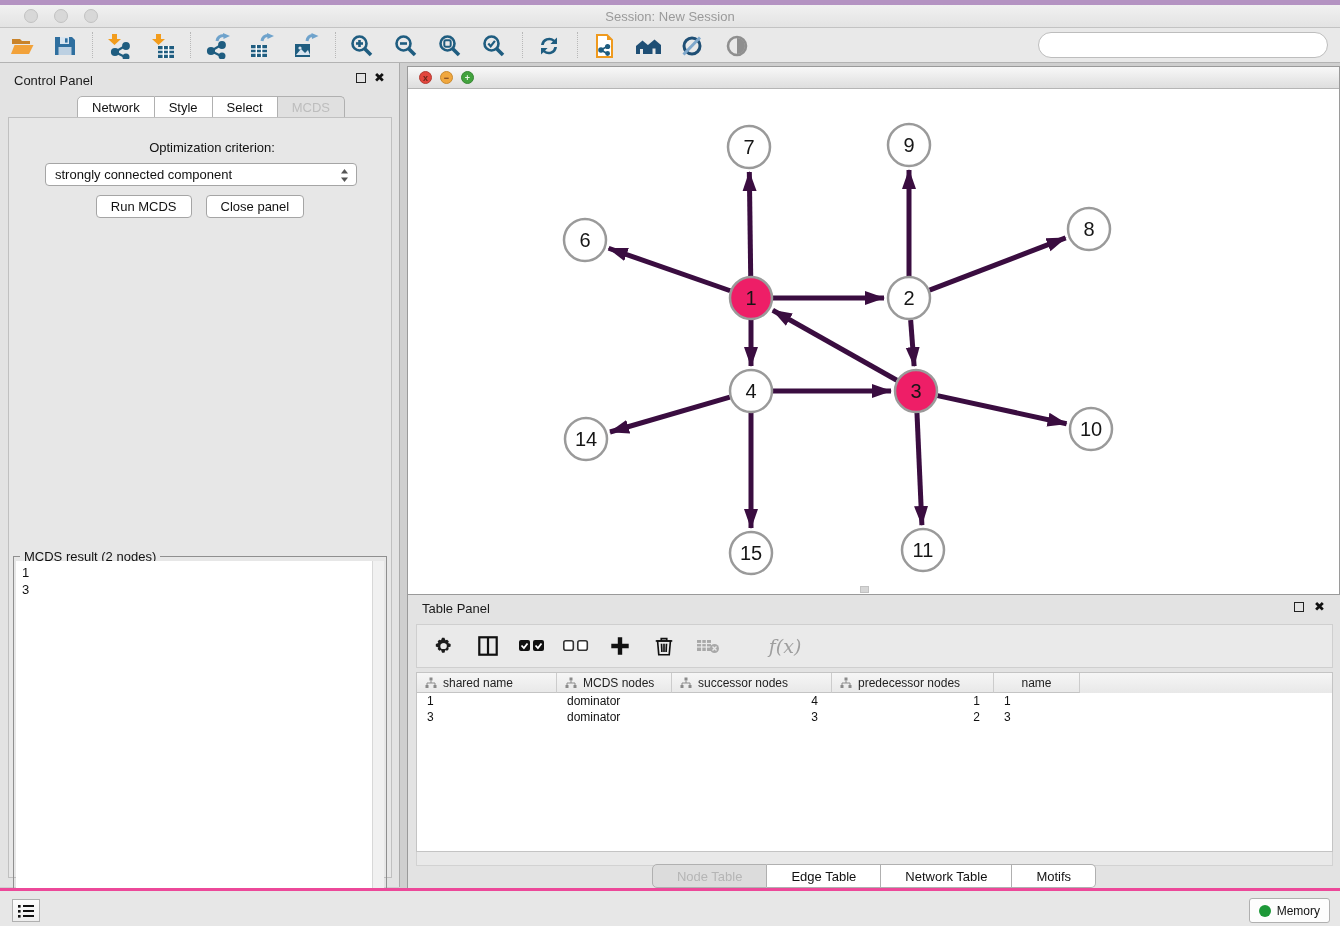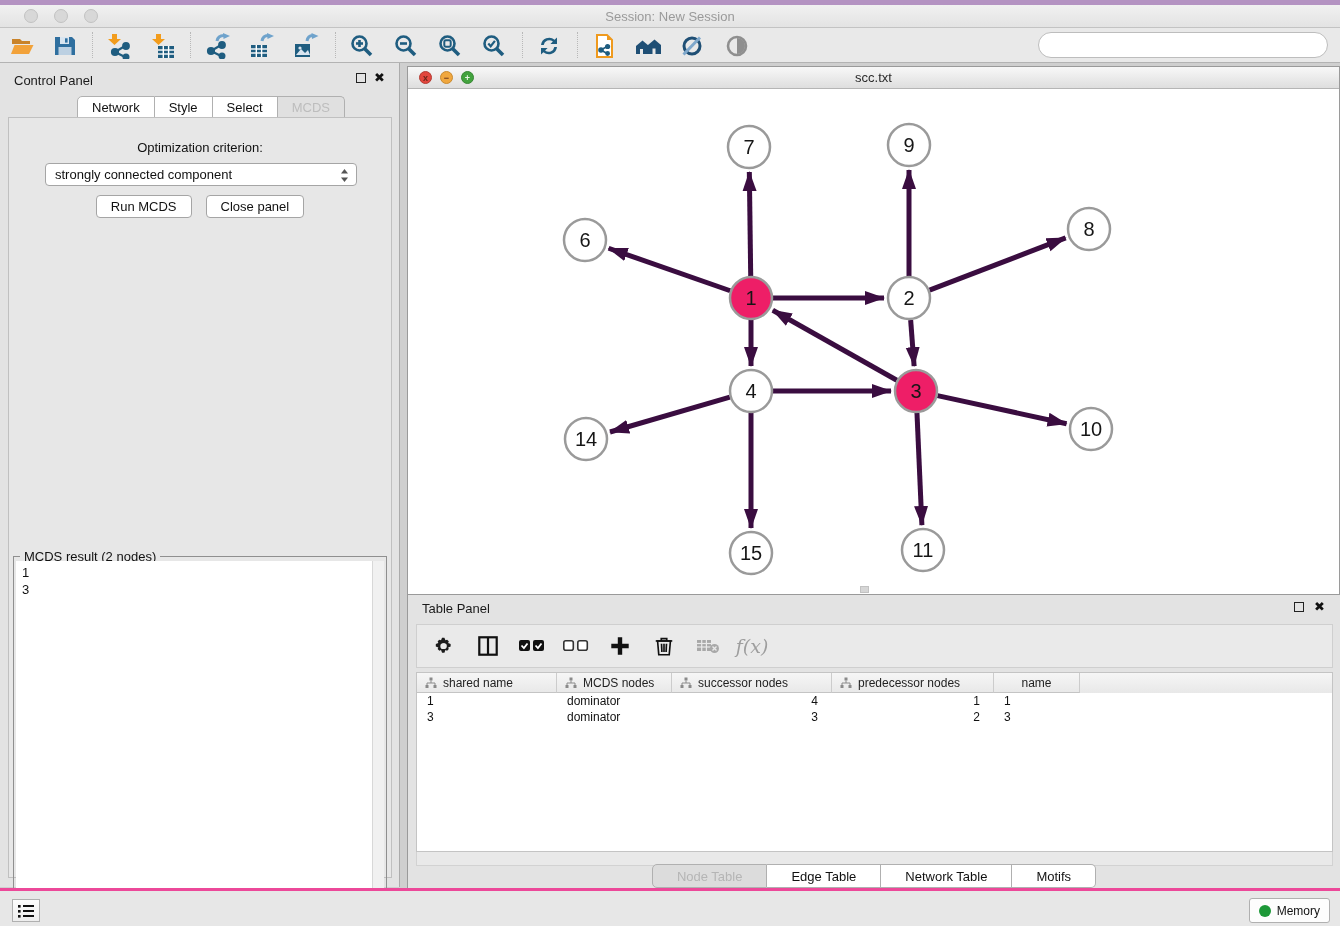--- a/index.html
+++ b/index.html
@@ -35,21 +35,21 @@
   .panel-float { position:absolute; width:10px; height:10px; border:1.6px solid #222; }
   .panel-close { position:absolute; font-size:13px; font-weight:bold; color:#111; line-height:10px; }
   #cp-tabs { position:absolute; left:77px; top:33px; height:22px; display:flex; }
   .cp-tab { height:22px; padding:0 14px; font-size:13px; color:#111; background:#fff;
     border:1px solid #b0b0b0; border-left:none; display:flex; align-items:center; }
   .cp-tab:first-child { border-left:1px solid #b0b0b0; border-radius:5px 0 0 0; }
   .cp-tab:last-child { border-radius:0 5px 0 0; }
   .cp-tab.active { background:#e0e0e0; color:#bdbdbd; border-bottom-color:#e0e0e0; }
   #cp-body { position:absolute; left:8px; top:54px; width:384px; height:761px;
     background:#e7e7e7; border:1px solid #c0c0c0; }
-  #opt-label { position:absolute; left:0; top:22px; width:100%; text-align:center;
+  #opt-label { position:absolute; left:12px; top:22px; width:100%; text-align:center;
     font-size:13px; color:#111; }
   #criterion-select { position:absolute; left:36px; top:45px; width:312px; height:23px;
     background:#fff; border:1px solid #a5a5a5; border-radius:4px; font-size:13px;
     color:#111; display:flex; align-items:center; padding-left:9px; }
   #criterion-chevrons { position:absolute; right:7px; top:4px; }
   .cp-buttons { position:absolute; left:0; top:77px; width:100%; display:flex;
     justify-content:center; gap:14px; }
   .cp-btn { height:23px; padding:0 14px; background:#fff; border:1px solid #a5a5a5;
     border-radius:4px; font-size:13px; color:#111; display:flex; align-items:center; }
   #result-group { position:absolute; left:4px; top:438px; width:374px; height:372px;
@@ -77,21 +77,21 @@
 
   
   #table-panel { left:407px; top:595px; width:933px; height:293px; background:#e3e3e3;
     border-left:1px solid #9a9a9a; }
   #tp-title { position:absolute; left:14px; top:6px; font-size:13px; color:#1a1a1a; }
   #tp-toolbar { position:absolute; left:8px; top:29px; width:917px; height:44px;
     background:#eaeaea; border:1px solid #cfcfcf; display:flex; align-items:center;
     gap:18px; padding-left:14px; }
   .tp-icon { display:flex; align-items:center; justify-content:center; width:26px; height:26px; }
   #fx-icon { font-family:"DejaVu Serif","Liberation Serif",serif; font-style:italic;
-    font-size:19px; color:#9e9e9e; }
+    font-size:19px; color:#9e9e9e;margin-left:33px; }
   #tbl { position:absolute; left:8px; top:77px; width:917px; height:180px; background:#fff;
     border:1px solid #c4c4c4; }
   #tbl-header { display:flex; height:20px;
     background:linear-gradient(#f6f6f6,#e8e8e8); }
   .th { display:flex; align-items:center; gap:6px; padding-left:8px; font-size:12px;
     color:#222; border-right:1px solid #cccccc; border-bottom:1px solid #c4c4c4; }
   .tr { display:flex; height:16px; font-size:12px; color:#111; }
   .td { padding:1px 0 0 10px; overflow:hidden; white-space:nowrap; }
   .td.num { text-align:right; padding:1px 14px 0 0; }
   #tbl-scrollstrip { position:absolute; left:8px; top:257px; width:917px; height:14px;
@@ -328,21 +328,20 @@
       <div id="result-scroll"></div>
     </div>
   </div>
 </div>
 
 <div id="net-window" class="abs">
   <div id="net-titlebar">
     <div class="mac-dot" style="left:11px; background:#e2463d; border:1px solid #b33b33">x</div>
     <div class="mac-dot" style="left:32px; background:#f0a73e; border:1px solid #c98a2f">−</div>
     <div class="mac-dot" style="left:53px; background:#43a33e; border:1px solid #388734; color:#e8f5e4">+</div>
-    <div id="net-title">scc.txt</div>
   </div>
   <div id="graph-canvas"><svg width="931" height="505">
         <defs>
           <marker id="arrow" markerUnits="userSpaceOnUse" markerWidth="20" markerHeight="16" refX="19" refY="8" orient="auto">
             <path d="M0,1 L20,8 L0,15 Z" fill="#3A0D40"></path>
           </marker>
         </defs>
         <line x1="342.7086348276299" y1="187.0019294860588" x2="341.3310967867842" y2="82.99780740220592" stroke="#3A0D40" stroke-width="5" marker-end="url(#arrow)"></line>
         <line x1="322.23121807335133" y1="201.7434376400866" x2="200.60088855300984" y2="159.24609359081066" stroke="#3A0D40" stroke-width="5" marker-end="url(#arrow)"></line>
         <line x1="365" y1="209" x2="476" y2="209" stroke="#3A0D40" stroke-width="5" marker-end="url(#arrow)"></line>

